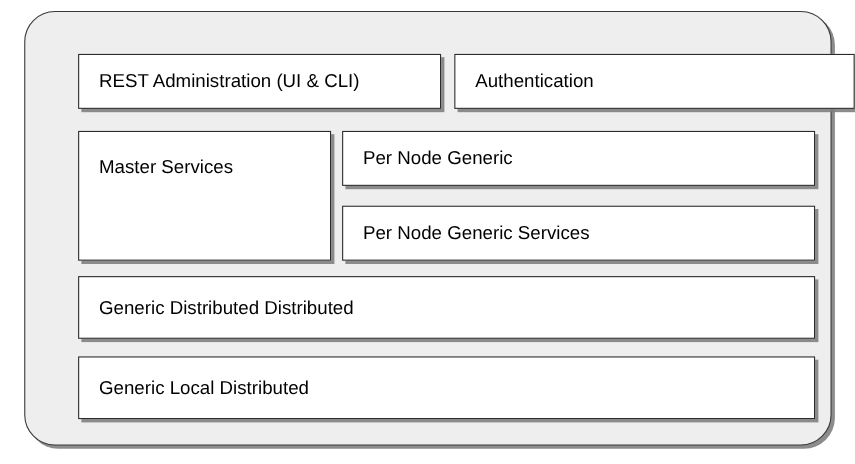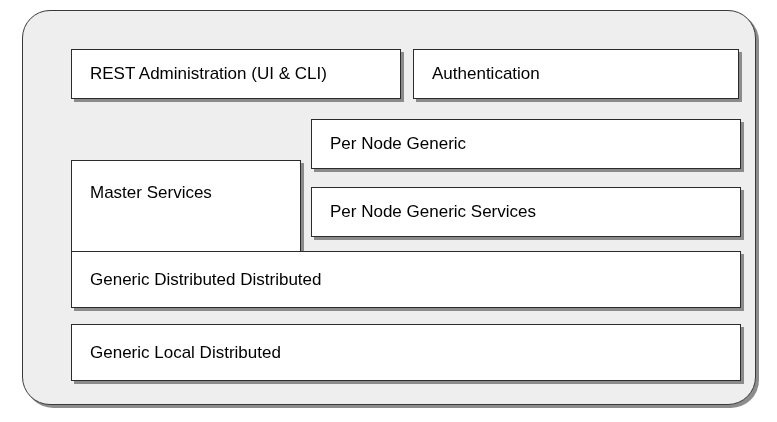--- a/index.html
+++ b/index.html
@@ -42,40 +42,39 @@
     position: absolute;
     box-sizing: border-box;
     background: #ffffff;
     border: 1.6px solid #2b2b2b;
     box-shadow: 3px 3px 0 0 rgba(128,128,128,0.9);
     display: flex;
     align-items: center;
   }
   .node-box.top-aligned {
     align-items: flex-start;
-    margin-top: 41px;
   }
 
   .node-label {
     display: block;
     padding-left: 18px;
     padding-right: 10px;
     font-size: 17px;
     line-height: 20px;
     color: #000000;
     font-family: "Liberation Sans", sans-serif;
     white-space: nowrap;
   }
   .node-box.top-aligned .node-label {
     padding-top: 22px;
   }
 
   
   #box-rest-administration { left: 48px;  top: 38px;  width: 330px; height: 50px; }
-  #box-authentication      { left: 390px; top: 38px;  width: 326px; height: 50px; }
+  #box-authentication      { left: 390px; top: 38px;  width: 364px; height: 50px; }
   #box-master-services     { left: 48px;  top: 108px; width: 230px; height: 118px; }
   #box-per-node-services   { left: 288px; top: 108px; width: 430px; height: 50px; }
   #box-per-node-bucket     { left: 288px; top: 176px; width: 430px; height: 50px; }
   #box-generic-distributed { left: 48px;  top: 240px; width: 670px; height: 57px; }
   #box-generic-local       { left: 48px;  top: 313px; width: 670px; height: 57px; }
 </style>
 </head>
 <body>
 
 <div id="diagram-canvas">

